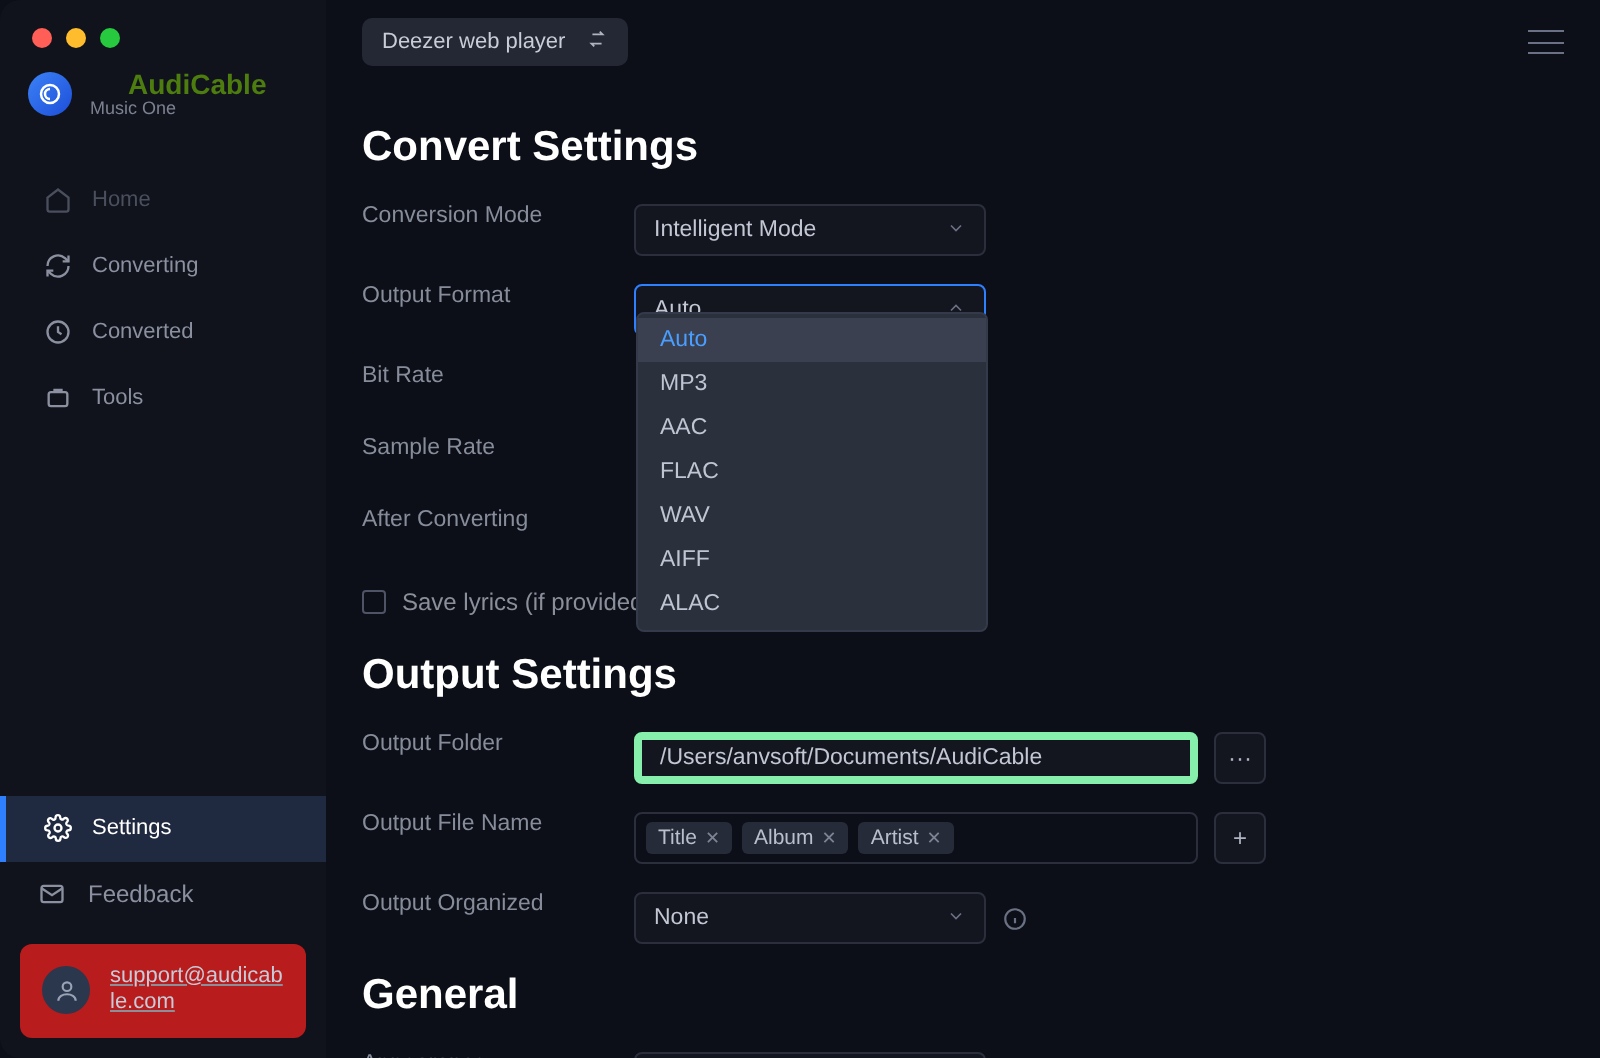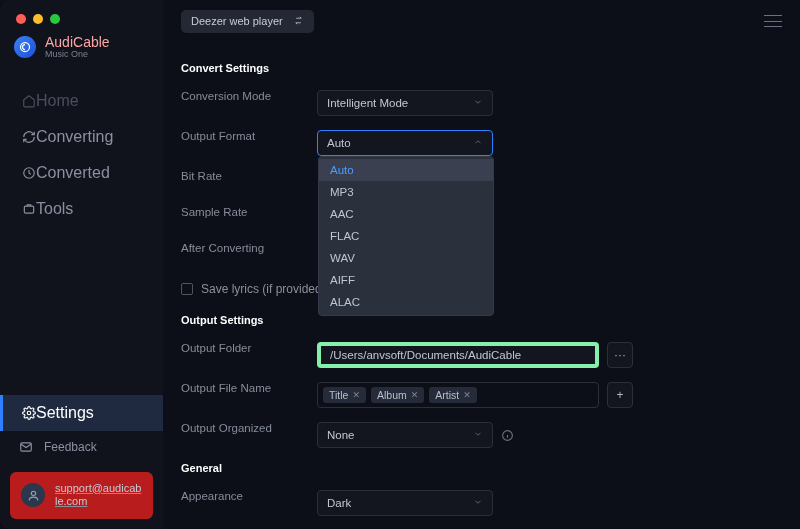--- a/index.html
+++ b/index.html
@@ -45,32 +45,32 @@
   gap: 9px;
   padding: 35px 14px 18px;
 }
 .logo-icon {
   width: 22px; height: 22px;
   border-radius: 50%;
   background: linear-gradient(135deg,#3b82f6,#1d4ed8);
   display: flex; align-items: center; justify-content: center;
 }
 .logo-icon svg { width: 12px; height: 12px; }
-.logo-text { color: #fca5a5; font-weight: 400; font-size: 14px; line-height: 1; }
+.logo-text { color: #4d7c0f; font-weight: 700; font-size: 14px; line-height: 1; margin-left: 19px; }
 .logo-sub { color: #7b8190; font-size: 9px; }
 
 .nav { flex: 1; padding-top: 6px; }
 .nav-item {
   display: flex;
   align-items: center;
-  gap: 0;
+  gap: 10px;
   padding: 9px 18px;
   color: #8b90a0;
   cursor: pointer;
-  font-size: 16px;
+  font-size: 11px;
   border-left: 3px solid transparent;
 }
 .nav-item.active {
   background: #1f2940;
   color: #fff;
   border-left-color: #2f80ff;
 }
 .nav-item.dim { color: #4a4f5e; }
 .nav-icon { width: 15px; height: 15px; display:flex; align-items:center; justify-content:center; flex-shrink:0; }
 
@@ -129,21 +129,21 @@
 .main {
   position: absolute;
   left: 163px; right: 0;
   top: 42px; bottom: 0;
   padding: 12px 30px 0 18px;
   overflow: hidden;
 }
 .section-title {
   color: #fff;
   font-weight: 700;
-  font-size: 11px;
+  font-size: 21px;
   margin: 8px 0 16px;
 }
 .section-title.tight { margin-top: 4px; }
 
 .row {
   display: flex;
   align-items: flex-start;
   margin-bottom: 14px;
   min-height: 22px;
 }

